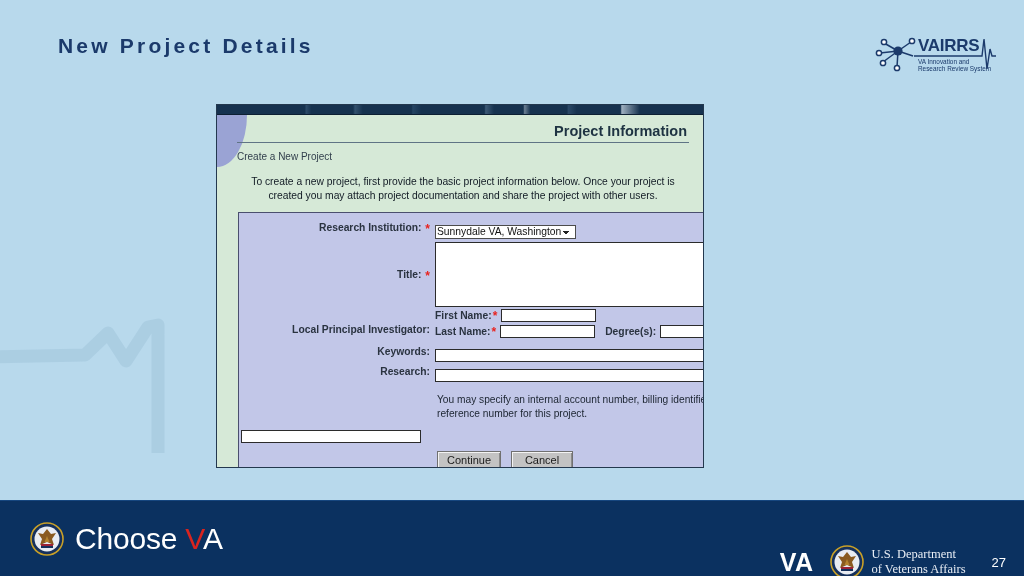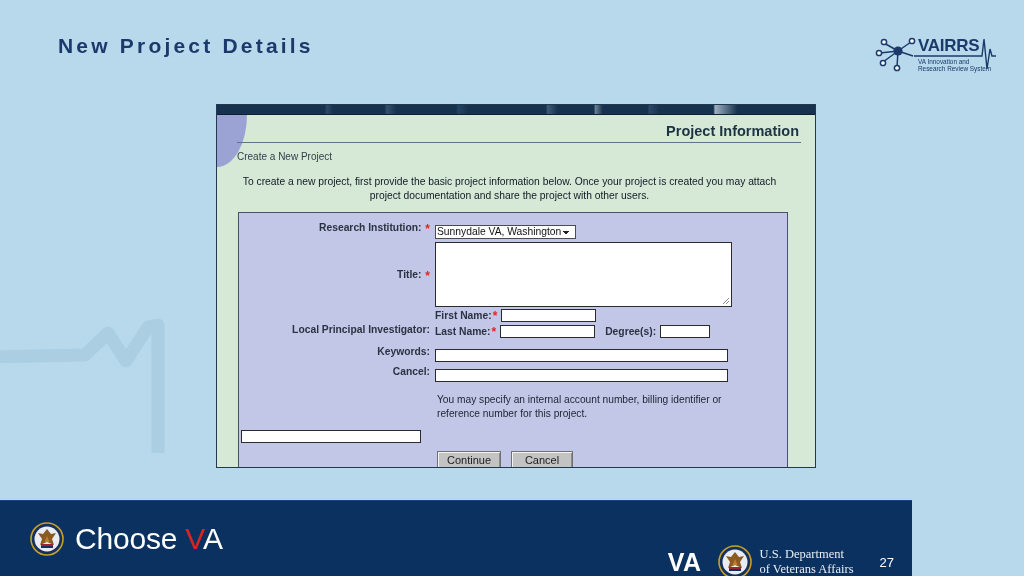--- a/index.html
+++ b/index.html
@@ -46,21 +46,21 @@
     width: 122px;
     height: 46px;
   }
   .vairrs-logo svg { display: block; }
 
   
   .window {
     position: absolute;
     left: 216px;
     top: 104px;
-    width: 600px;
+    width: 488px;
     height: 364px;
     background: #d6e9d7;
     border: 1px solid #23384e;
     box-sizing: border-box;
     overflow: hidden;
   }
   .window-chrome {
     height: 9px;
     background: #16324f;
     background-image: linear-gradient(90deg,
@@ -267,21 +267,21 @@
     border-radius: 0;
     cursor: pointer;
   }
   button.classic.wide { width: 62px; }
 
   
   .footer {
     position: absolute;
     left: 0;
     top: 500px;
-    width: 912px;
+    width: 1024px;
     height: 76px;
     background: #0b3160;
     border-top: 1px solid #16467f;
   }
   .choose-va {
     position: absolute;
     left: 30px;
     top: 21px;
     display: flex;
     align-items: center;
@@ -427,21 +427,21 @@
       </div>
 
       <div class="row">
         <div class="lbl">Keywords:</div>
         <div class="fld">
           <input class="txt w-long" type="text" style="">
         </div>
       </div>
 
       <div class="row">
-        <div class="lbl">Cancel:</div>
+        <div class="lbl">Research:</div>
         <div class="fld">
           <input class="txt w-long" type="text" style="">
         </div>
       </div>
 
       <div class="helper">You may specify an internal account number, billing identifier or reference number for this project.</div>
 
       <div class="row">
         <div class="fld">
           <input class="txt w-ref" type="text" style="">

